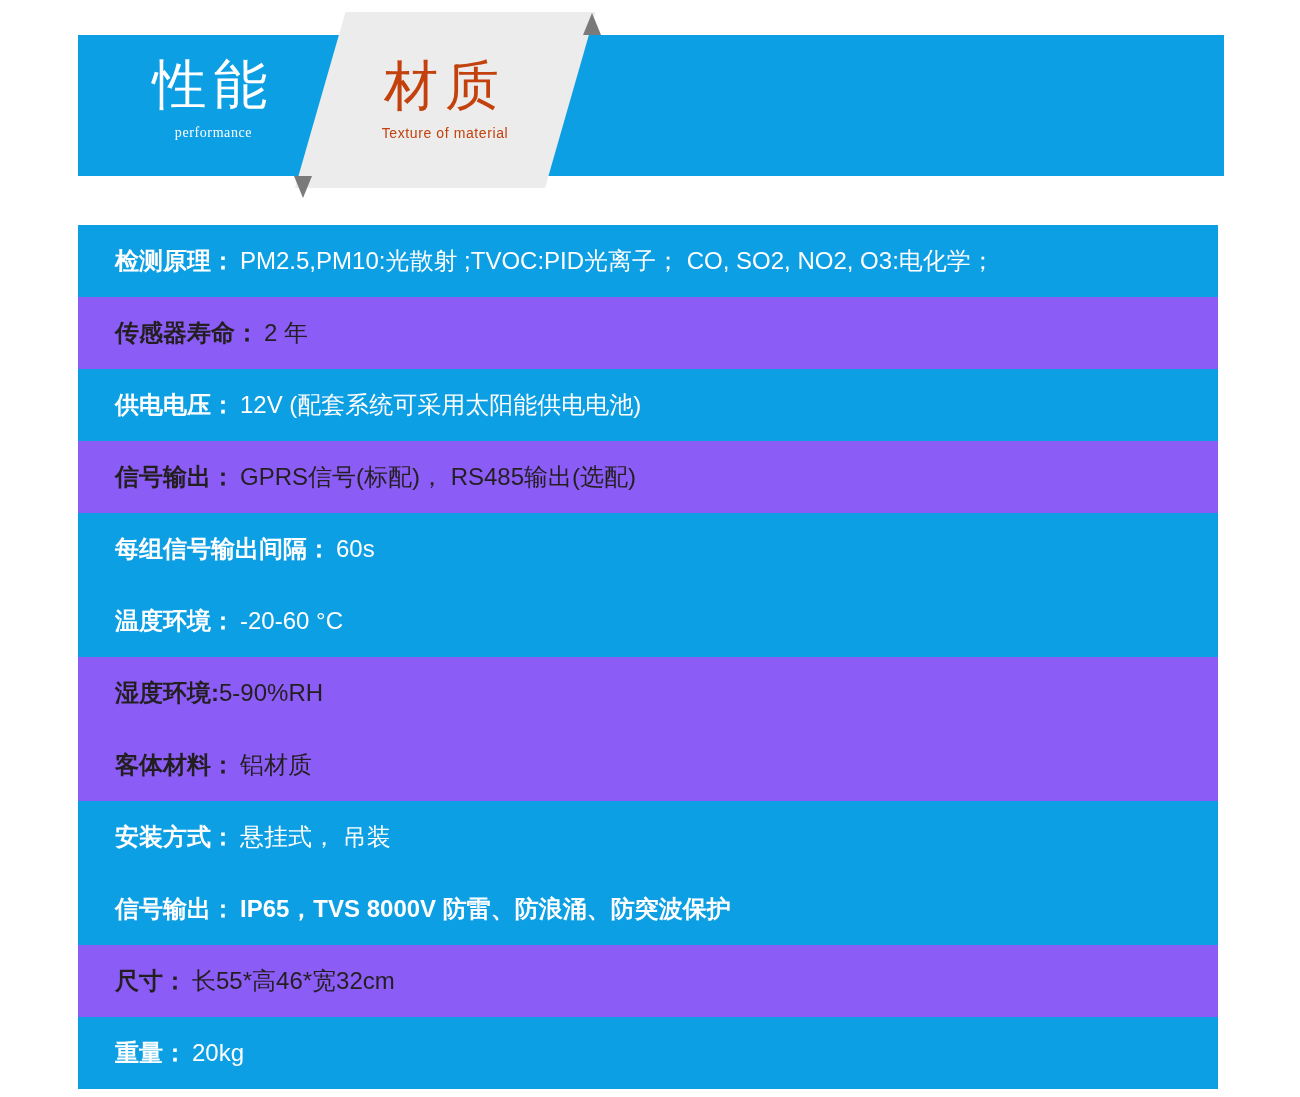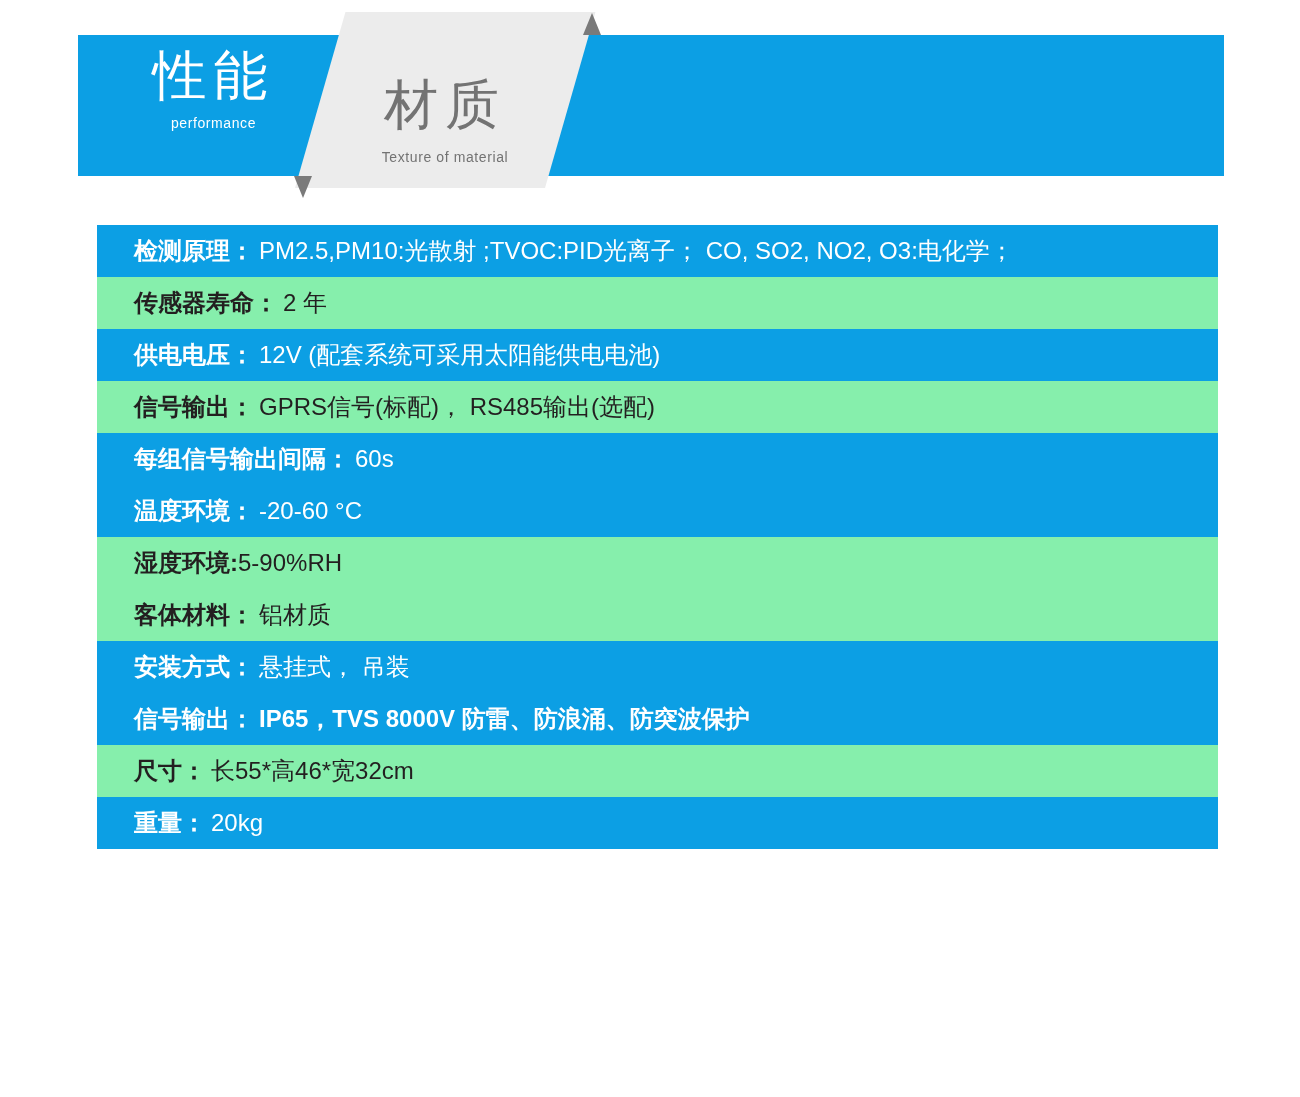--- a/index.html
+++ b/index.html
@@ -61,22 +61,23 @@
     border-top: 22px solid #7a7a7a;
   }
 
   .banner-group {
     position: absolute;
     text-align: center;
     line-height: 1;
   }
   .banner-group.performance {
     left: 126px;
-    top: 48px;
+    top: 58px;
     width: 175px;
+    font-family: Liberation Serif, serif;
   }
   .banner-group.material {
     left: 355px;
     top: 58px;
     width: 180px;
   }
   .banner-cn {
     font-size: 54px;
     font-weight: 400;
     letter-spacing: 7px;
@@ -85,44 +86,43 @@
   .banner-en {
     margin-top: 14px;
     font-size: 14px;
     font-weight: 400;
     letter-spacing: 0.6px;
     white-space: nowrap;
   }
   .performance .banner-cn,
   .performance .banner-en { color: #ffffff; }
   .material .banner-cn,
-  .material .banner-en { color: #737373; margin-top: 19px; }
+  .material .banner-en { color: #c2410c; }
 
   
   .spec-table {
     position: absolute;
     left: 78px;
     top: 225px;
     width: 1140px;
   }
   .spec-row {
-    height: 52px;
+    height: 72px;
     display: flex;
     align-items: center;
     padding: 0 0 0 37px;
     box-sizing: border-box;
     white-space: nowrap;
-    margin-left: 19px;
   }
   .spec-row.odd {
     background: #0C9FE4;
     color: #ffffff;
   }
   .spec-row.even {
-    background: #86efac;
+    background: #8b5cf6;
     color: #231f20;
     text-align: center;
   }
   .spec-label {
     font-weight: bold;
     font-size: 24px;
   }
   .spec-value {
     font-weight: normal;
     font-size: 24px;

